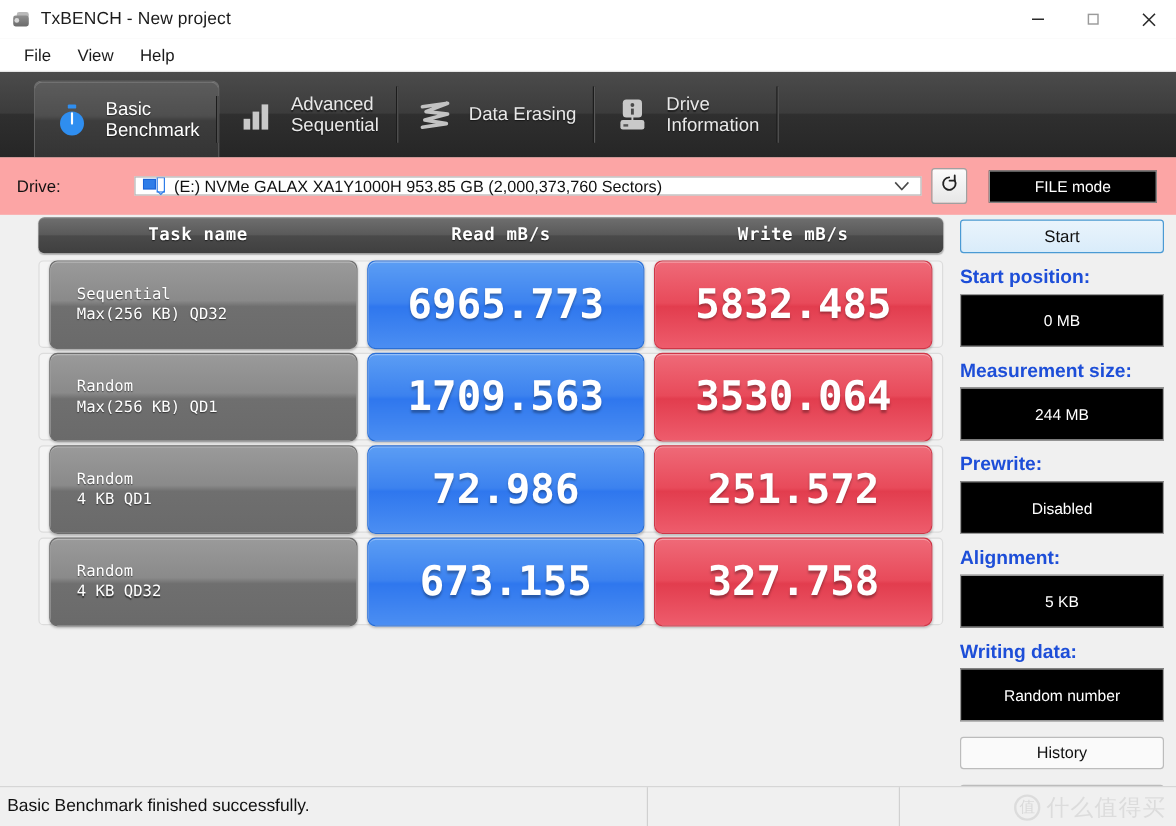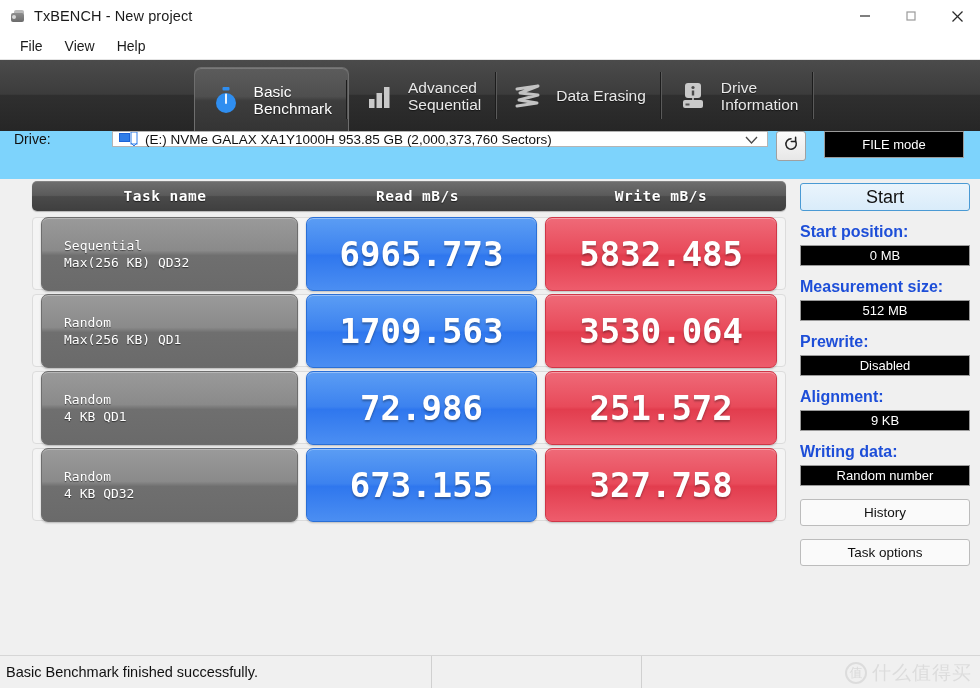--- a/index.html
+++ b/index.html
@@ -73,21 +73,20 @@
   }
 
   
   .tabstrip {
     height: 71px;
     background: linear-gradient(#4b4b4b 0%, #3c3c3c 48%, #2f2f2f 50%, #262626 100%);
     display: flex;
     align-items: stretch;
     padding-left: 28px;
     position: relative;
-    justify-content: center;
   }
   .tab {
     display: flex;
     align-items: center;
     padding: 0 16px 0 14px;
     position: relative;
     color: #e8e8e8;
     min-width: 120px;
   }
   .tab.active {
@@ -116,23 +115,23 @@
     line-height: 17px;
     white-space: pre-line;
     color: #e9e9e9;
     text-shadow: 0 1px 1px rgba(0,0,0,.55);
   }
   .tab.active .tab-label { color: #ffffff; }
 
   
   .driverow {
     height: 48px;
-    background: #7dd3fc;
-    display: flex;
-    align-items: flex-start;
+    background: #fca5a5;
+    display: flex;
+    align-items: center;
     padding: 0 0 0 14px;
   }
   .drive-label {
     font-size: 14px;
     color: #111;
     width: 98px;
   }
   .drive-combo {
     flex: 0 0 auto;
     width: 656px; height: 16px;
@@ -271,32 +270,32 @@
   }
 
   
   .start-btn {
     margin-top: 4px;
     height: 28px;
     background: linear-gradient(#eaf4fc, #d9ecfa);
     border: 1px solid #4a9ad4;
     border-radius: 3px;
     display: flex; align-items: center; justify-content: center;
-    font-size: 18px;
+    font-size: 14px;
     color: #101010;
   }
   .field-label {
     font-size: 16px;
     color: #1d4ed8;
     margin-top: 12px;
     margin-bottom: 4px;
     font-weight: bold;
   }
   .field-box {
-    height: 21px;
+    height: 44px;
     background: #000000;
     border: 1px solid #9a9a9a;
     color: #ffffff;
     font-size: 13px;
     display: flex; align-items: center; justify-content: center;
   }
   .panel-btn {
     margin-top: 13px;
     height: 27px;
     background: #fafafa;
@@ -318,21 +317,21 @@
     align-items: center;
   }
   .status-seg {
     height: 33px;
     display: flex; align-items: center;
     padding-left: 6px;
     font-size: 14.5px;
     color: #111;
     border-right: 1px solid #d0d0d0;
   }
-  .seg1 { width: 432px; }
+  .seg1 { width: 540px; }
   .seg2 { width: 210px; }
   .seg3 { width: 228px; border-right: none; }
 
   .watermark {
     position: absolute;
     right: 8px; bottom: 2px;
     display: flex; align-items: center;
     opacity: .5;
     pointer-events: none;
   }
@@ -541,27 +540,27 @@
     </div>
   </div>
 
   <div class="right">
     <div class="start-btn">Start</div>
 
     <div class="field-label">Start position:</div>
     <div class="field-box">0 MB</div>
 
     <div class="field-label">Measurement size:</div>
-    <div class="field-box">512 MB</div>
+    <div class="field-box">244 MB</div>
 
     <div class="field-label">Prewrite:</div>
     <div class="field-box">Disabled</div>
 
     <div class="field-label">Alignment:</div>
-    <div class="field-box">9 KB</div>
+    <div class="field-box">5 KB</div>
 
     <div class="field-label">Writing data:</div>
     <div class="field-box">Random number</div>
 
     <div class="panel-btn">History</div>
     <div class="panel-btn">Task options</div>
   </div>
 </div>
 
 <div class="statusbar">

